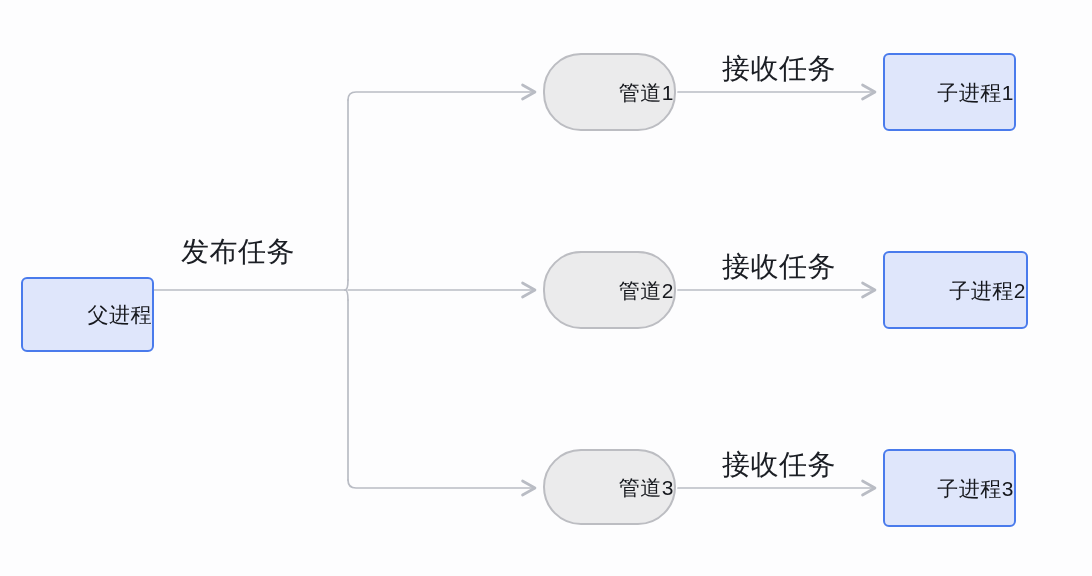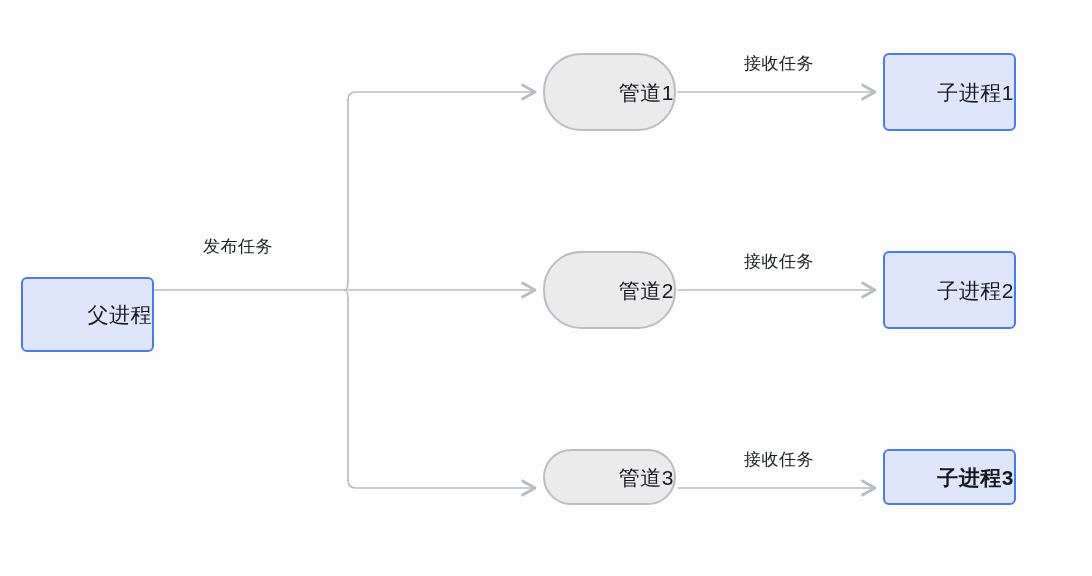--- a/index.html
+++ b/index.html
@@ -52,21 +52,21 @@
   .node-pipe {
     background: #ebebec;
     border: 2px solid #bcbdc2;
     border-radius: 38px;
   }
 
   
   .edge-label {
     position: absolute;
     color: #1b1e24;
-    font-size: 17px;
+    font-size: 28px;
     line-height: 1;
     letter-spacing: 0.5px;
     white-space: nowrap;
     transform: translateX(-50%);
   }
 </style>
 </head>
 <body>
 
 <div id="diagram-root">
@@ -105,33 +105,33 @@
   </div>
 
   <div class="node node-pipe" style="left:543px; top:53px; width:133px; height:78px;">
     <span>管道1</span>
   </div>
 
   <div class="node node-pipe" style="left:543px; top:251px; width:133px; height:78px;">
     <span>管道2</span>
   </div>
 
-  <div class="node node-pipe" style="left:543px; top:449px; width:133px; height:56px;">
+  <div class="node node-pipe" style="left:543px; top:449px; width:133px; height:76px;">
     <span>管道3</span>
   </div>
 
   <div class="node node-process" style="left:883px; top:53px; width:133px; height:78px;">
     <span>子进程1</span>
   </div>
 
-  <div class="node node-process" style="left:883px; top:251px; width:133px; height:78px;padding-left:32px;">
+  <div class="node node-process" style="left:883px; top:251px; width:145px; height:78px;padding-left:32px;">
     <span>子进程2</span>
   </div>
 
-  <div class="node node-process" style="left:883px; top:449px; width:133px; height:56px;font-weight:bold;">
+  <div class="node node-process" style="left:883px; top:449px; width:133px; height:78px;">
     <span>子进程3</span>
   </div>
 
   <div class="edge-label" style="left:238px; top:238px;">发布任务</div>
 
   <div class="edge-label" style="left:779px; top:55px;">接收任务</div>
 
   <div class="edge-label" style="left:779px; top:253px;">接收任务</div>
 
   <div class="edge-label" style="left:779px; top:451px;">接收任务</div>

